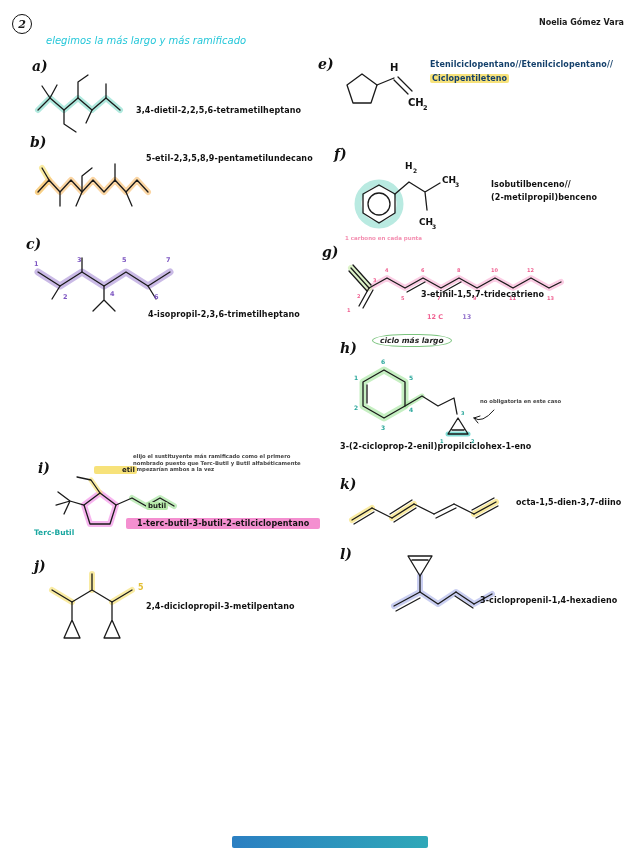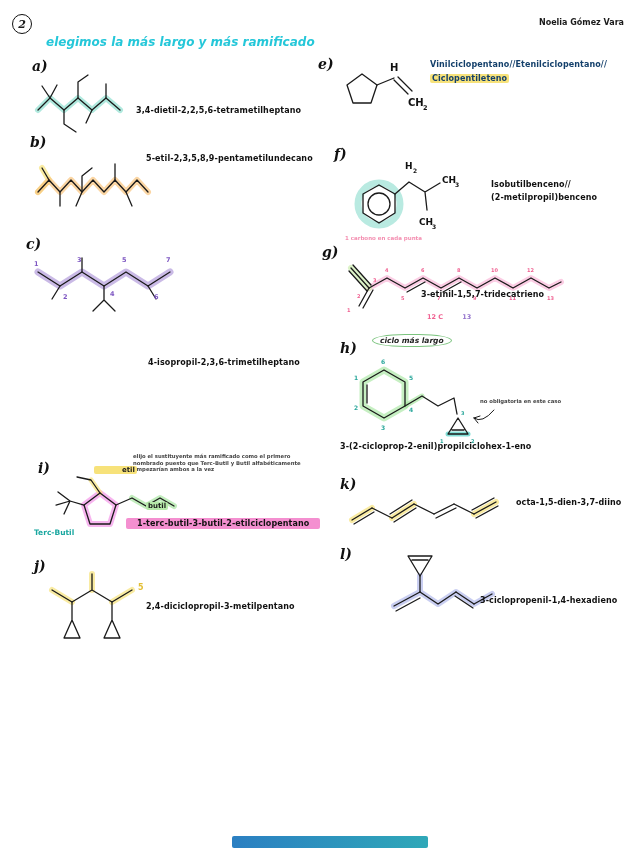--- a/index.html
+++ b/index.html
@@ -2,21 +2,21 @@
 <html><head>
 <meta charset="utf-8">
 <style>
   html,body{margin:0;padding:0;background:#e8e8e8;}
   #canvas{position:relative;width:636px;height:848px;background:#ffffff;overflow:hidden;
           font-family:"DejaVu Sans",sans-serif;color:#1a1a1a;}
   .abs{position:absolute;}
   .item{position:absolute;}
   .letter{font-family:"DejaVu Serif",serif;font-style:italic;font-weight:bold;font-size:14px;color:#111;}
   .name{font-weight:bold;font-size:8px;color:#111;white-space:nowrap;letter-spacing:.1px;}
-  .note-cyan{color:#25c7d9;font-weight:bold;font-size:12px;font-style:italic;white-space:nowrap;}
+  .note-cyan{color:#25c7d9;font-weight:normal;font-size:10px;font-style:italic;white-space:nowrap;}
   .note-magenta{color:#e91ec4;font-weight:bold;font-size:7.5px;font-style:italic;white-space:nowrap;}
   .note-pink{color:#f48fb1;font-weight:bold;font-size:5.5px;white-space:nowrap;}
   .note-tiny{color:#444;font-weight:bold;font-size:5.3px;line-height:1.25;}
   .hl-yellow{background:#f7e27a;padding:0 2px;border-radius:2px;}
   .hl-green{background:#b5e8a8;padding:0 2px;border-radius:2px;text-align:right;}
   .hl-magenta{background:#f48fd0;padding:1px 11px;border-radius:2px;}
   .sub-label{font-weight:bold;font-size:7px;white-space:nowrap;}
   .terc{color:#1aa7a0;font-weight:bold;font-size:7.5px;white-space:nowrap;}
   .author{font-weight:bold;font-size:8px;white-space:nowrap;}
   .pagenum{width:18px;height:18px;border:1.5px solid #111;border-radius:50%;
@@ -69,21 +69,21 @@
       <path class="bond" d="M8,26 L30,40 L52,26 L74,40 L96,26 L118,40 L140,26"></path>
       <path class="bond" d="M30,40 L22,53 M52,26 L52,12 M74,40 L74,54 M74,54 L63,65 M74,54 L85,65 M118,40 L126,53"></path>
       <text class="num" fill="#7e57c2" x="4" y="20">1</text>
       <text class="num" fill="#7e57c2" x="33" y="53">2</text>
       <text class="num" fill="#7e57c2" x="47" y="16">3</text>
       <text class="num" fill="#7e57c2" x="80" y="50">4</text>
       <text class="num" fill="#7e57c2" x="92" y="16">5</text>
       <text class="num" fill="#7e57c2" x="124" y="53">6</text>
       <text class="num" fill="#7e57c2" x="136" y="16">7</text>
     </svg>
-    <div class="abs name" style="left:128px;top:78px;margin-top:48px;">4-isopropil-2,3,6-trimetilheptano</div>
+    <div class="abs name" style="left:128px;top:78px;">4-isopropil-2,3,6-trimetilheptano</div>
   </div>
 
 
   <div class="item" style="left:30px;top:450px;width:295px;height:105px;">
     <div class="abs letter" style="left:8px;top:10px;">i)</div>
     <div class="abs note-tiny" style="left:103px;top:3px;width:172px;">elijo el sustituyente más ramificado como el primero nombrado puesto que Terc-Butil y Butil alfabéticamente empezarían ambos a la vez</div>
     <div class="abs sub-label hl-yellow" style="left:64px;top:16px;padding-left:28px;">etil</div>
     <svg class="abs" style="left:18px;top:20px;" width="155" height="75" viewBox="0 0 155 75">
       <path class="hl" stroke="#f06be0" stroke-width="6" style="opacity:.5" d="M52,23 L36,35 L42,54 L62,54 L68,35 Z"></path>
       <path class="hl" stroke="#f7e27a" stroke-width="5" d="M52,23 L43,10"></path>
@@ -112,21 +112,21 @@
   <div class="item" style="left:310px;top:48px;width:326px;height:80px;">
     <div class="abs letter" style="left:8px;top:8px;">e)</div>
     <svg class="abs" style="left:26px;top:8px;" width="115" height="62" viewBox="0 0 115 62">
       <path class="bond" d="M26,18 L41,29 L35,47 L17,47 L11,29 Z"></path>
       <path class="bond" d="M41,29 L58,22"></path>
       <path class="bond" d="M58,24 L72,38 M62,21 L76,35"></path>
       <text class="atom" x="54" y="15" style="font-size:10px">H</text>
       <text class="atom" x="72" y="50" style="font-size:10px">CH</text>
       <text class="atom" x="87" y="54" style="font-size:6.5px">2</text>
     </svg>
-    <div class="abs name" style="left:120px;top:12px;color:#14406b;">Vinilciclopentano//Etenilciclopentano//</div>
+    <div class="abs name" style="left:120px;top:12px;color:#14406b;">Etenilciclopentano//Etenilciclopentano//</div>
     <div class="abs name hl-yellow" style="left:120px;top:26px;color:#14406b;">Ciclopentileteno</div>
   </div>
 
   <div class="item" style="left:325px;top:140px;width:311px;height:95px;">
     <div class="abs letter" style="left:9px;top:6px;">f)</div>
     <svg class="abs" style="left:22px;top:16px;" width="135" height="80" viewBox="0 0 135 80">
       <circle class="hl" cx="32" cy="48" r="21" stroke="#7fd9c9" stroke-width="7" fill="none" style="opacity:.55"></circle>
       <path class="bond" d="M32,29 L48,38 L48,57 L32,67 L16,57 L16,38 Z"></path>
       <circle class="bond" cx="32" cy="48" r="11" fill="none"></circle>
       <path class="bond" d="M48,38 L62,26 L78,36 M78,36 L93,27 M78,36 L80,54"></path>

